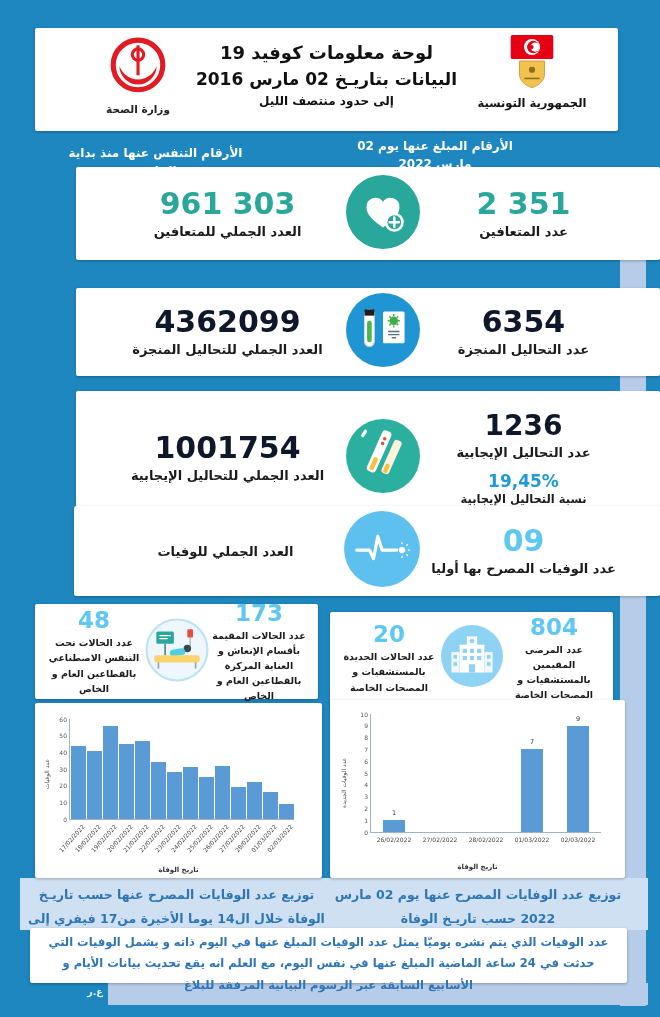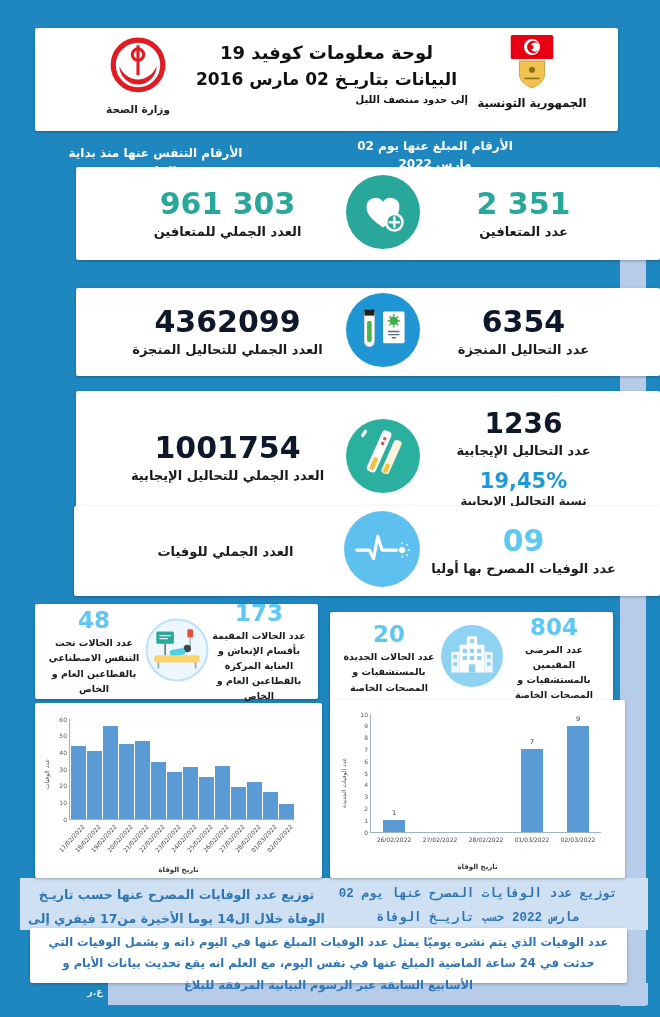--- a/index.html
+++ b/index.html
@@ -13,40 +13,40 @@
   .card{position:absolute;background:#fff;border-radius:2px;box-shadow:0 1px 3px rgba(0,0,0,.28);}
   .center{text-align:center;}
   .val{font-weight:bold;direction:ltr;unicode-bidi:isolate;display:block;}
   .lbl{font-weight:bold;color:#1b1b1b;font-size:13px;line-height:1.45;margin-top:2px;}
 
   
   .header-card{left:35px;top:28px;width:583px;height:103px;}
   .titles{position:absolute;left:150px;right:150px;top:11px;text-align:center;color:#111;font-weight:bold;}
   .t1{font-size:18px;line-height:1.55;}
   .t2{font-size:17px;line-height:1.5;}
-  .t3{font-size:10px;line-height:1.6;text-align:right;}
+  .t3{font-size:12px;line-height:1.6;}
   .ministry{position:absolute;left:48px;top:8px;width:110px;text-align:center;}
   .ministry .lbl2{font-size:10.5px;color:#222;font-weight:bold;margin-top:1px;}
   .emblem{position:absolute;right:26px;top:5px;width:120px;text-align:center;}
   .emblem .lbl2{font-size:11.5px;color:#111;font-weight:bold;margin-top:1px;}
 
   
   .colhead{position:absolute;color:#fff;font-weight:bold;font-size:12px;text-align:center;line-height:1.5;}
   .colhead-daily{left:345px;top:137px;width:180px;}
   .colhead-total{left:48px;top:144px;width:215px;}
 
   
   .statrow{display:flex;align-items:center;justify-content:space-between;padding:0 34px;box-sizing:border-box;}
   .statrow .daily{width:205px;text-align:center;}
   .statrow .total{width:235px;text-align:center;}
   .v-teal{color:#2aa79b;font-size:30px;}
   .v-blue{color:#0f172a;font-size:30px;}
   .v-lblue{color:#5ec7f2;font-size:30px;}
   .v-mid{font-size:28px;}
-  .extra-val{color:#1f9ad6;font-size:21px;font-weight:bold;margin-top:9px;}
+  .extra-val{color:#1f9ad6;font-size:17px;font-weight:bold;margin-top:9px;}
   .extra-lbl{font-weight:bold;color:#1b1b1b;font-size:11.5px;margin-top:1px;}
   .row1{top:167px;height:93px;}
   .row2{top:288px;height:88px;}
   .row3{top:391px;height:133px;}
   .row4{top:506px;height:90px;}
 
   
   .midcard{display:flex;align-items:center;justify-content:space-between;padding:0 10px;box-sizing:border-box;}
   .midcard .blk{width:98px;text-align:center;}
   .mval{font-size:23px;font-weight:bold;color:#5ec7f2;direction:ltr;unicode-bidi:isolate;display:block;}
@@ -383,19 +383,19 @@
         <div class="xh" style="left: 138px; width: 46px; top: 122px;">01/03/2022</div>
         <div class="bar" style="left: 196px; width: 22px; height: 106.2px; background: rgb(91, 155, 213);"></div>
         <div class="dl" style="left: 184px; width: 46px; bottom: 109.2px;">9</div>
         <div class="xh" style="left: 184px; width: 46px; top: 122px;">02/03/2022</div>
       </div>
     <div class="xt xt-1">تاريخ الوفاة</div>
   </div>
 </div>
 
 <div class="abs center" style="left:28px;top:883px;width:297px;font-size:12.5px;font-weight:bold;color:#2e75b6;line-height:1.9;">توزيع عدد الوفايات المصرح عنها حسب تاريـخ الوفاة خلال ال14 يوما الأخيرة من17 فيفري إلى 02 مارس 2022</div>
-<div class="abs center" style="left:333px;top:883px;width:290px;font-size:12.5px;font-weight:bold;color:#2e75b6;line-height:1.9;font-family:Liberation Mono, monospace;">توزيع عدد الوفايات المصرح عنها يوم 02 مارس 2022 حسب تاريـخ الوفاة</div>
+<div class="abs center" style="left:333px;top:883px;width:290px;font-size:12.5px;font-weight:bold;color:#2e75b6;line-height:1.9;">توزيع عدد الوفايات المصرح عنها يوم 02 مارس 2022 حسب تاريـخ الوفاة</div>
 
 <div class="card" style="left:30px;top:928px;width:597px;height:55px;">
   <div class="center" style="padding:4px 12px;font-size:11.5px;font-weight:bold;color:#2e75b6;line-height:1.85;">عدد الوفيات الذي يتم نشره يوميّا يمثل عدد الوفيات المبلغ عنها في اليوم ذاته و يشمل الوفيات التي حدثت في 24 ساعة الماضية المبلغ عنها في نفس اليوم، مع العلم انه يقع تحديث بيانات الأيام و الأسابيع السابقة عبر الرسوم البيانية المرفقة للبلاغ</div>
 </div>
 
 <div class="abs initials">ع.ر</div>
 
 </body></html>

